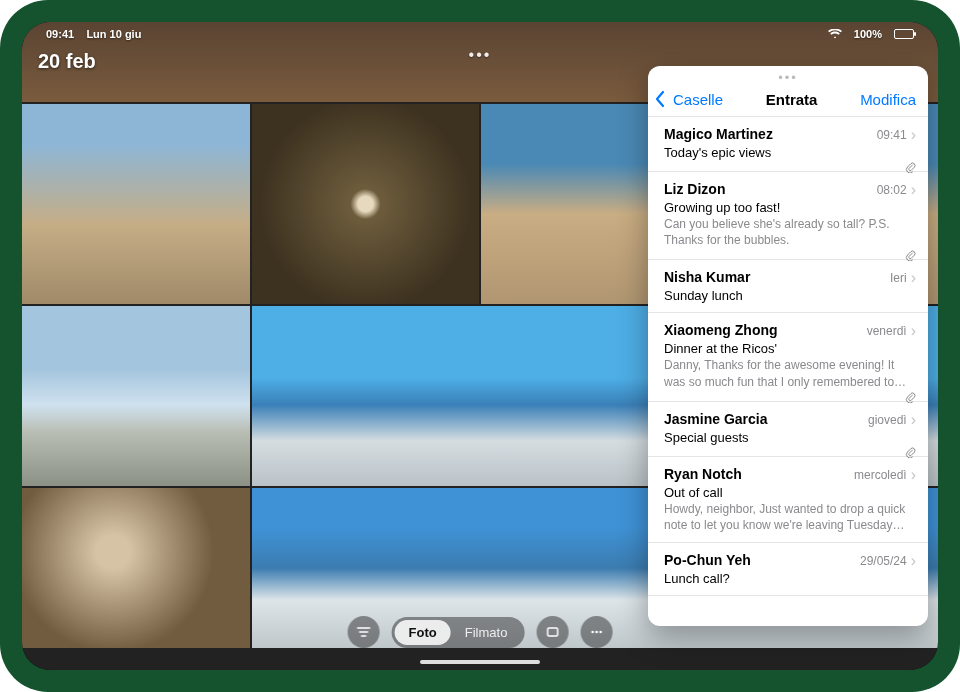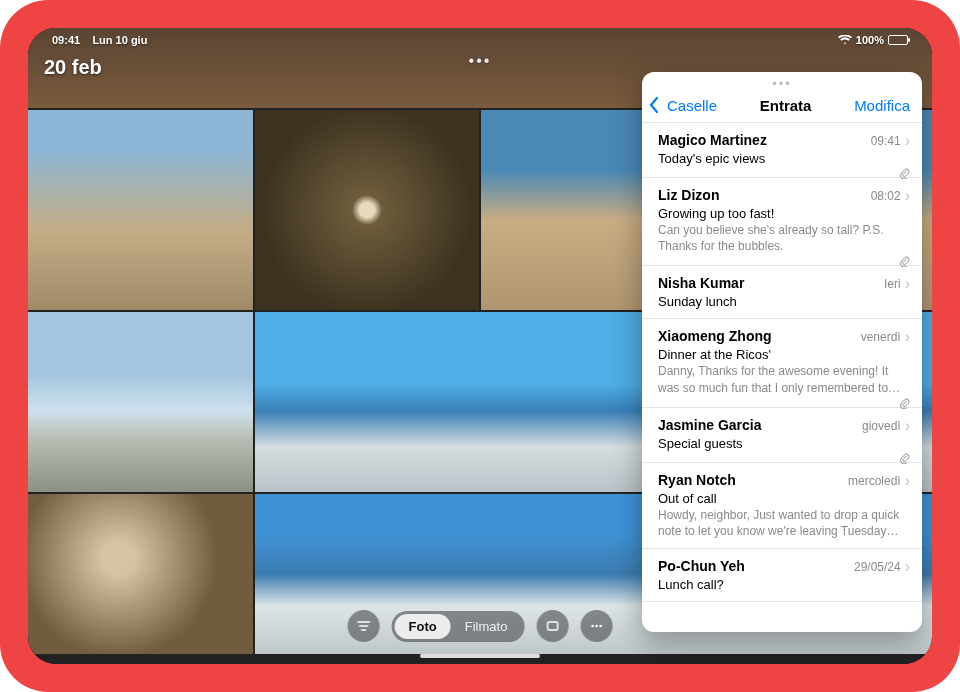--- a/index.html
+++ b/index.html
@@ -8,23 +8,23 @@
     height: 692px;
     background: #fff;
     font-family: -apple-system, "Helvetica Neue", Helvetica, Arial, sans-serif;
     overflow: hidden;
     position: relative;
   }
   
   .device {
     position: absolute;
     inset: 0;
-    background: #ef4444;
+    background: #14532d;
     border-radius: 48px;
-    padding: 28px;
+    padding: 22px;
   }
   .screen {
     position: relative;
     width: 100%;
     height: 100%;
     border-radius: 28px;
     overflow: hidden;
     background: #000;
   }
 
@@ -60,21 +60,21 @@
     display: flex;
     justify-content: space-between;
     align-items: center;
     padding: 0 24px;
     color: #fff;
     font-size: 11px;
     font-weight: 600;
     text-shadow: 0 1px 2px rgba(0,0,0,.5);
     z-index: 5;
   }
-  .statusbar .right { display:flex; align-items:center; gap:4px; }
+  .statusbar .right { display:flex; align-items:center; gap:12px; }
   .battery {
     width: 20px; height: 10px;
     border: 1px solid #fff; border-radius: 2px;
     position: relative;
   }
   .battery::after {
     content:""; position:absolute; right:-3px; top:2px; width:2px; height:4px; background:#fff; border-radius:1px;
   }
   .battery .fill { background:#fff; height:100%; width:100%; border-radius:1px; }
 

